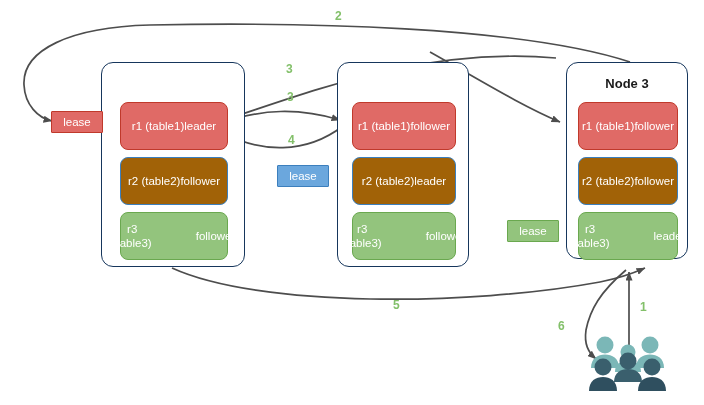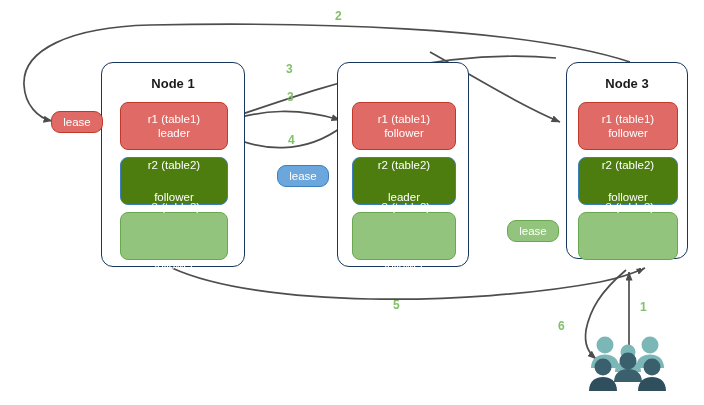--- a/index.html
+++ b/index.html
@@ -35,47 +35,46 @@
     text-align: center;
     font-size: 13px;
     font-weight: bold;
     color: #1a1a1a;
   }
   .replica {
     position: absolute;
     box-sizing: border-box;
     border-radius: 8px;
     display: flex;
-    flex-direction: column;
+    flex-direction: row;
     align-items: center;
     justify-content: center;
     color: #ffffff;
     font-size: 11.5px;
     line-height: 14px;
     text-align: center;
   }
   .replica .l1, .replica .l2 { display: block; }
   .rep-red {
     background: #e06a66;
     border: 1.6px solid #c0392b;
   }
   .rep-blue {
-    background: #4d7c0f;
+    background: #a16207;
     border: 1.6px solid #3c7fbd;
-    justify-content: space-between;
   }
   .rep-green {
     background: #93c47d;
     border: 1.6px solid #6aa84f;
     gap: 44px;
   }
   .lease {
     position: absolute;
     box-sizing: border-box;
-    border-radius: 9px;
+    border-radius: 1px;
     display: flex;
     align-items: center;
     justify-content: center;
     color: #ffffff;
     font-size: 11.5px;
   }
   .lease-red { background: #e06a66; border: 1.6px solid #c0392b; }
   .lease-blue { background: #6ba7dd; border: 1.6px solid #3c7fbd; }
   .lease-green { background: #93c47d; border: 1.6px solid #6aa84f; }
   .edge-label {
@@ -112,21 +111,20 @@
     <path d="M 430,52 C 480,80 520,105 560,122" fill="none" stroke="#4d4d4d" stroke-width="1.7" marker-end="url(#arrowhead)"></path>
 
     <path d="M 172,268 C 260,308 470,306 600,282 C 620,278 636,272 645,268" fill="none" stroke="#4d4d4d" stroke-width="1.7" marker-end="url(#arrowhead)"></path>
 
     <path d="M 629,345 L 629,272" fill="none" stroke="#4d4d4d" stroke-width="1.7" marker-end="url(#arrowhead)"></path>
 
     <path d="M 626,270 C 600,292 590,310 586,330 C 584,344 588,352 596,359" fill="none" stroke="#4d4d4d" stroke-width="1.7" marker-end="url(#arrowhead)"></path>
   </svg>
 
   <div class="node-box" style="left:101px; top:62px; width:144px; height:205px;">
-    <div class="node-title" style="top:13px;">Node 1</div>
     <div class="replica rep-red" style="left:18px; top:39px; width:108px; height:48px;">
       <span class="l1">r1 (table1)</span>
       <span class="l2">leader</span>
     </div>
     <div class="replica rep-blue" style="left:18px; top:94px; width:108px; height:48px;">
       <span class="l1">r2 (table2)</span>
       <span class="l2">follower</span>
     </div>
     <div class="replica rep-green" style="left:18px; top:149px; width:108px; height:48px;">
       <span class="l1">r3 (table3)</span>

